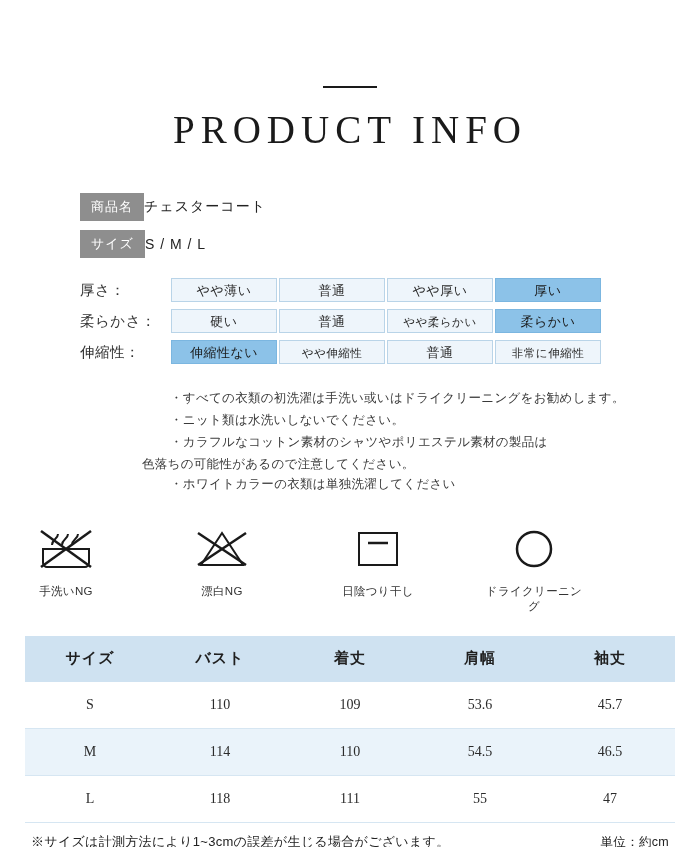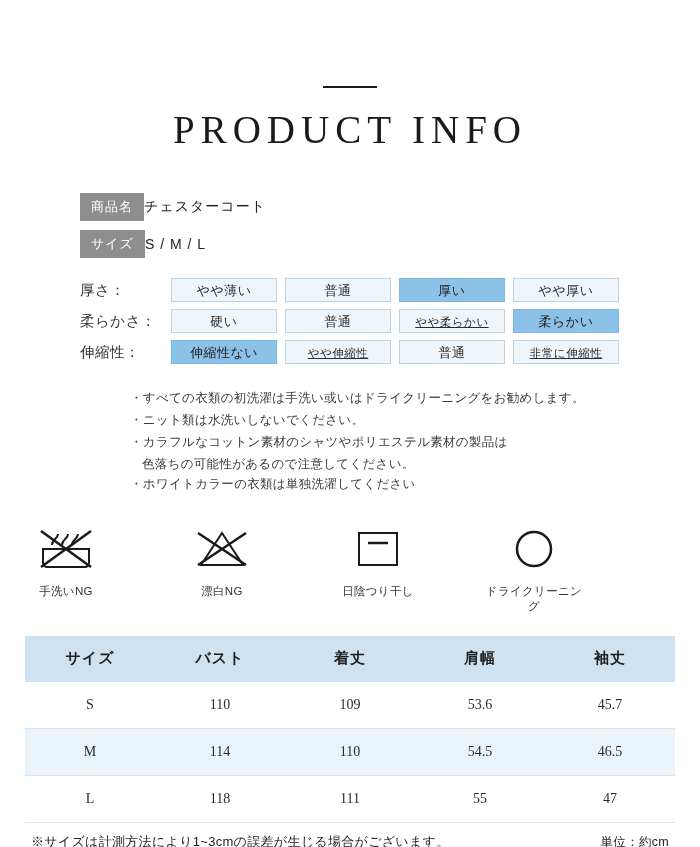--- a/index.html
+++ b/index.html
@@ -89,48 +89,48 @@
     letter-spacing: 0.5px;
   }
   .scale-cells {
     display: flex;
   }
   .scale-cell {
     width: 106px;
     height: 24px;
     line-height: 24px;
     border: 1px solid #b9d4e8;
-    margin-right: 8px;
+    margin-right: 2px;
     text-align: center;
     font-size: 13px;
     color: #2b2b2b;
     background: #eef5fb;
     box-sizing: border-box;
     letter-spacing: 0.5px;
   }
   .scale-cell.small {
     font-size: 11.5px;
-    text-decoration: underline;
   }
   .scale-cell.active {
     background: #8cc2e8;
     color: #1a1a1a;
     border-color: #7bb6e0;
   }
 
   
   .notes {
     margin-top: 24px;
     padding-left: 130px;
   }
   .note {
     font-size: 12.5px;
     color: #3a3a3a;
     line-height: 1.75;
     letter-spacing: 0.3px;
+    margin-left: 40px;
   }
   .note-sub {
     font-size: 12.5px;
     color: #3a3a3a;
     line-height: 1.6;
     letter-spacing: 0.3px;
     padding-left: 12px;
   }
 
   
@@ -232,22 +232,22 @@
     </div>
   </div>
 
   <div class="scales">
 
     <div class="scale-row">
       <div class="scale-label">厚さ：</div>
       <div class="scale-cells">
         <div class="scale-cell">やや薄い</div>
         <div class="scale-cell">普通</div>
+        <div class="scale-cell">やや厚い</div>
         <div class="scale-cell active">厚い</div>
-        <div class="scale-cell">やや厚い</div>
       </div>
     </div>
 
     <div class="scale-row">
       <div class="scale-label">柔らかさ：</div>
       <div class="scale-cells">
         <div class="scale-cell">硬い</div>
         <div class="scale-cell">普通</div>
         <div class="scale-cell small">やや柔らかい</div>
         <div class="scale-cell active">柔らかい</div>

